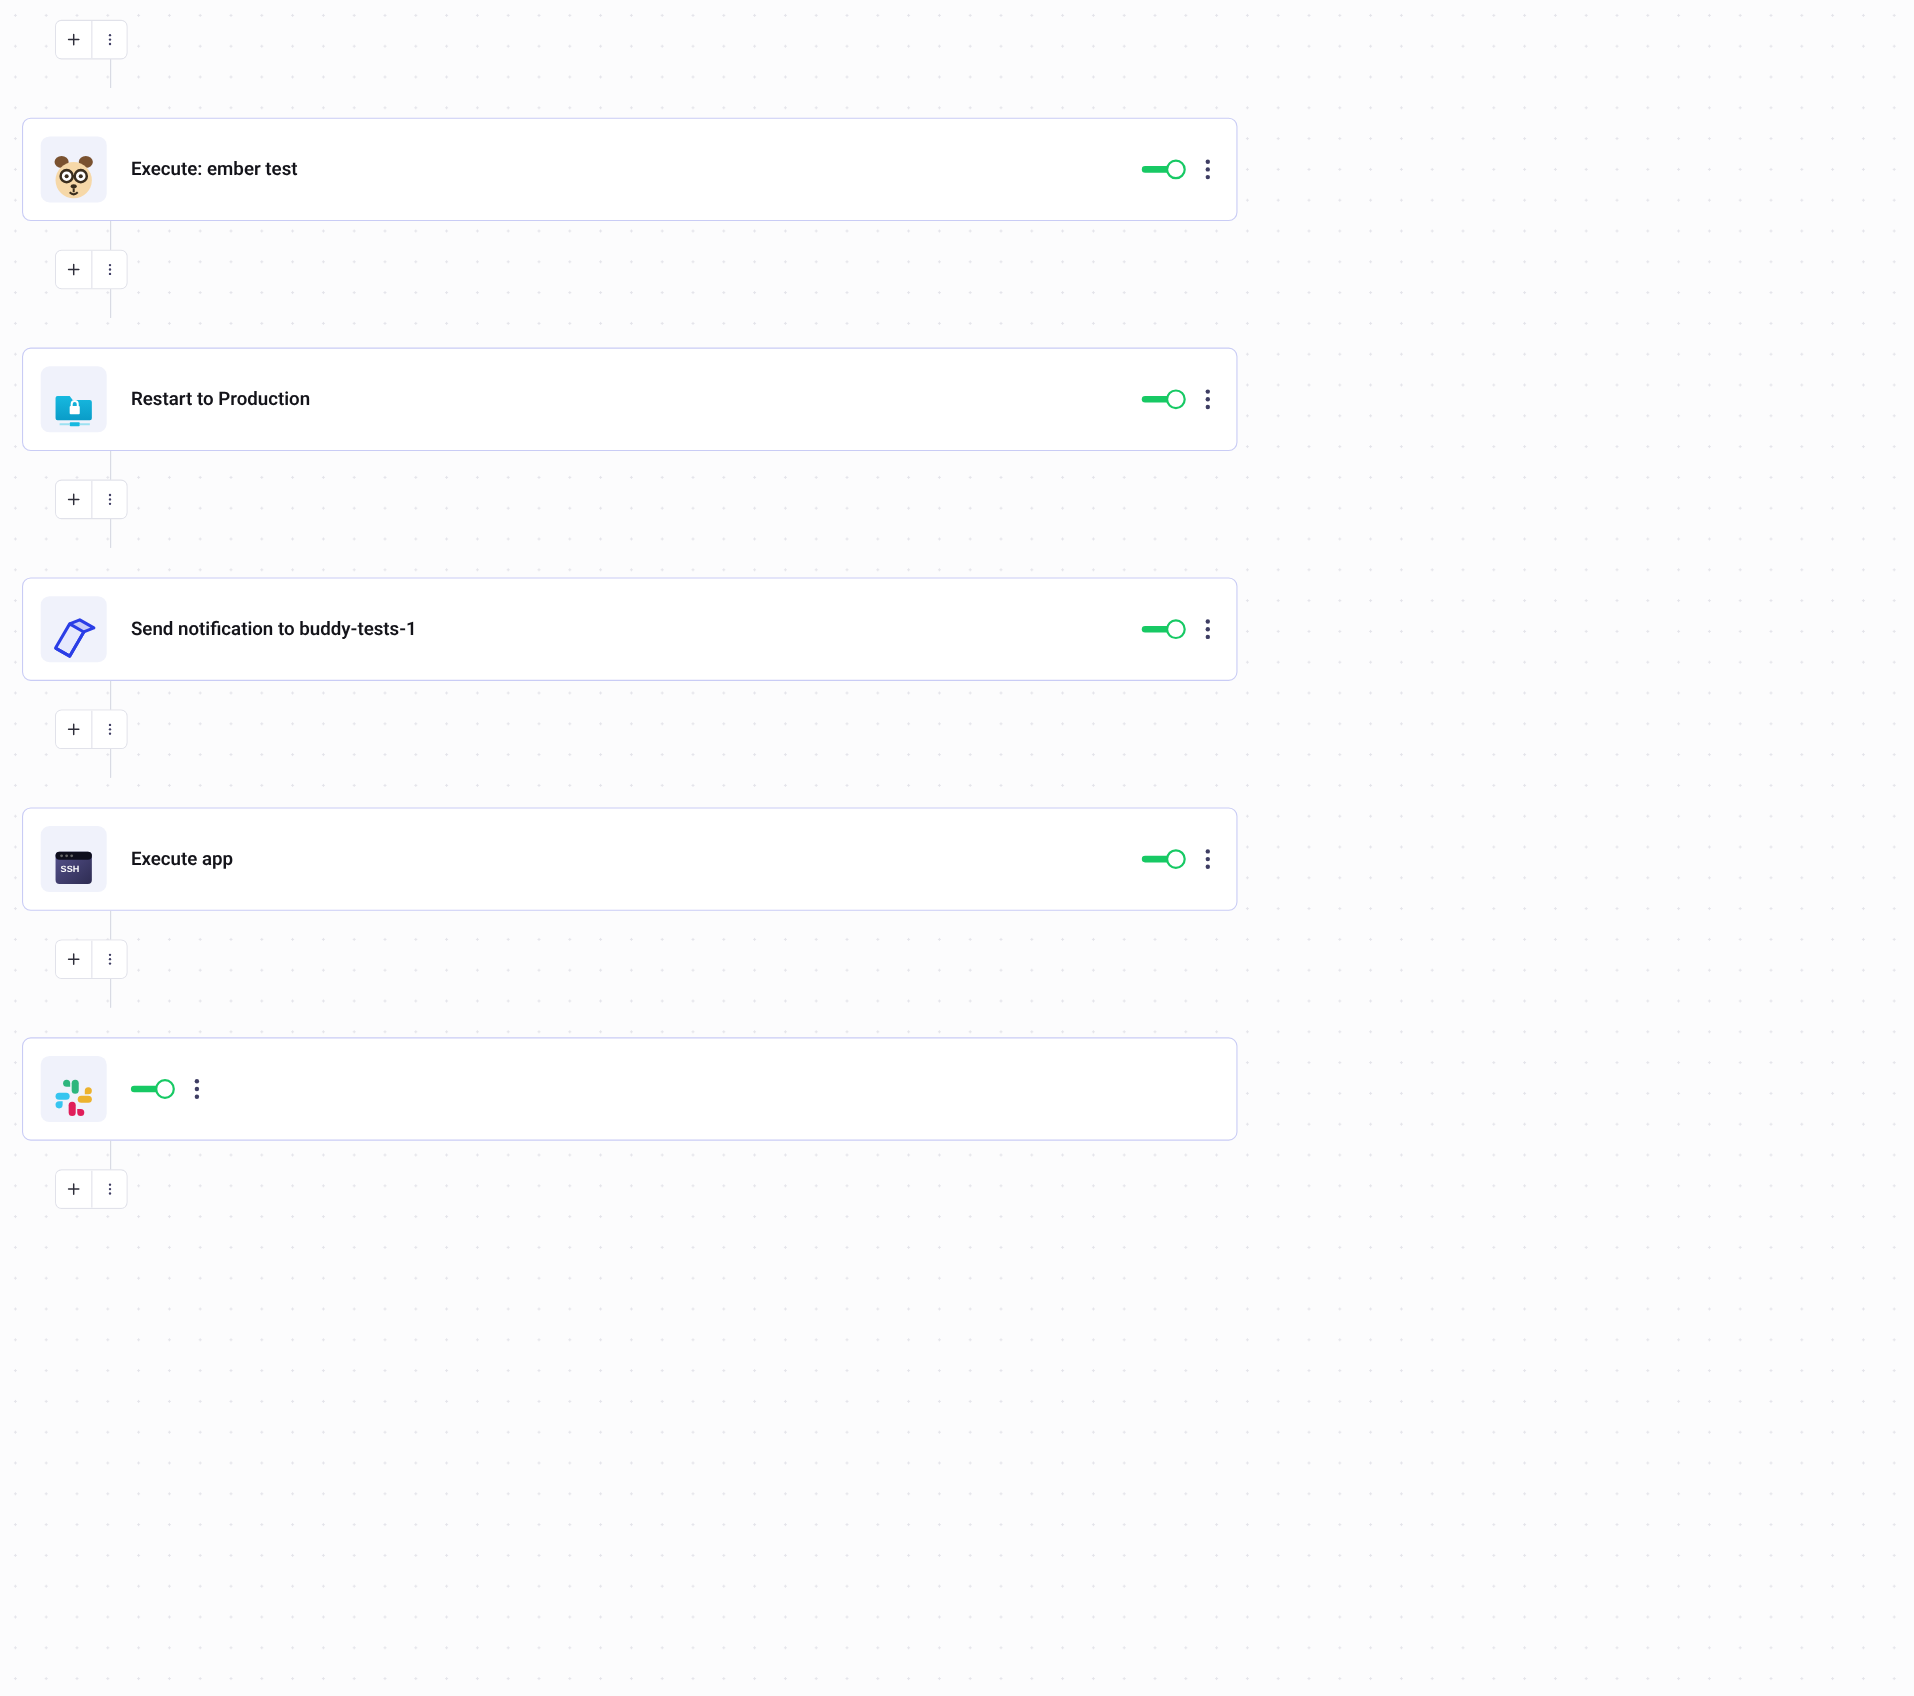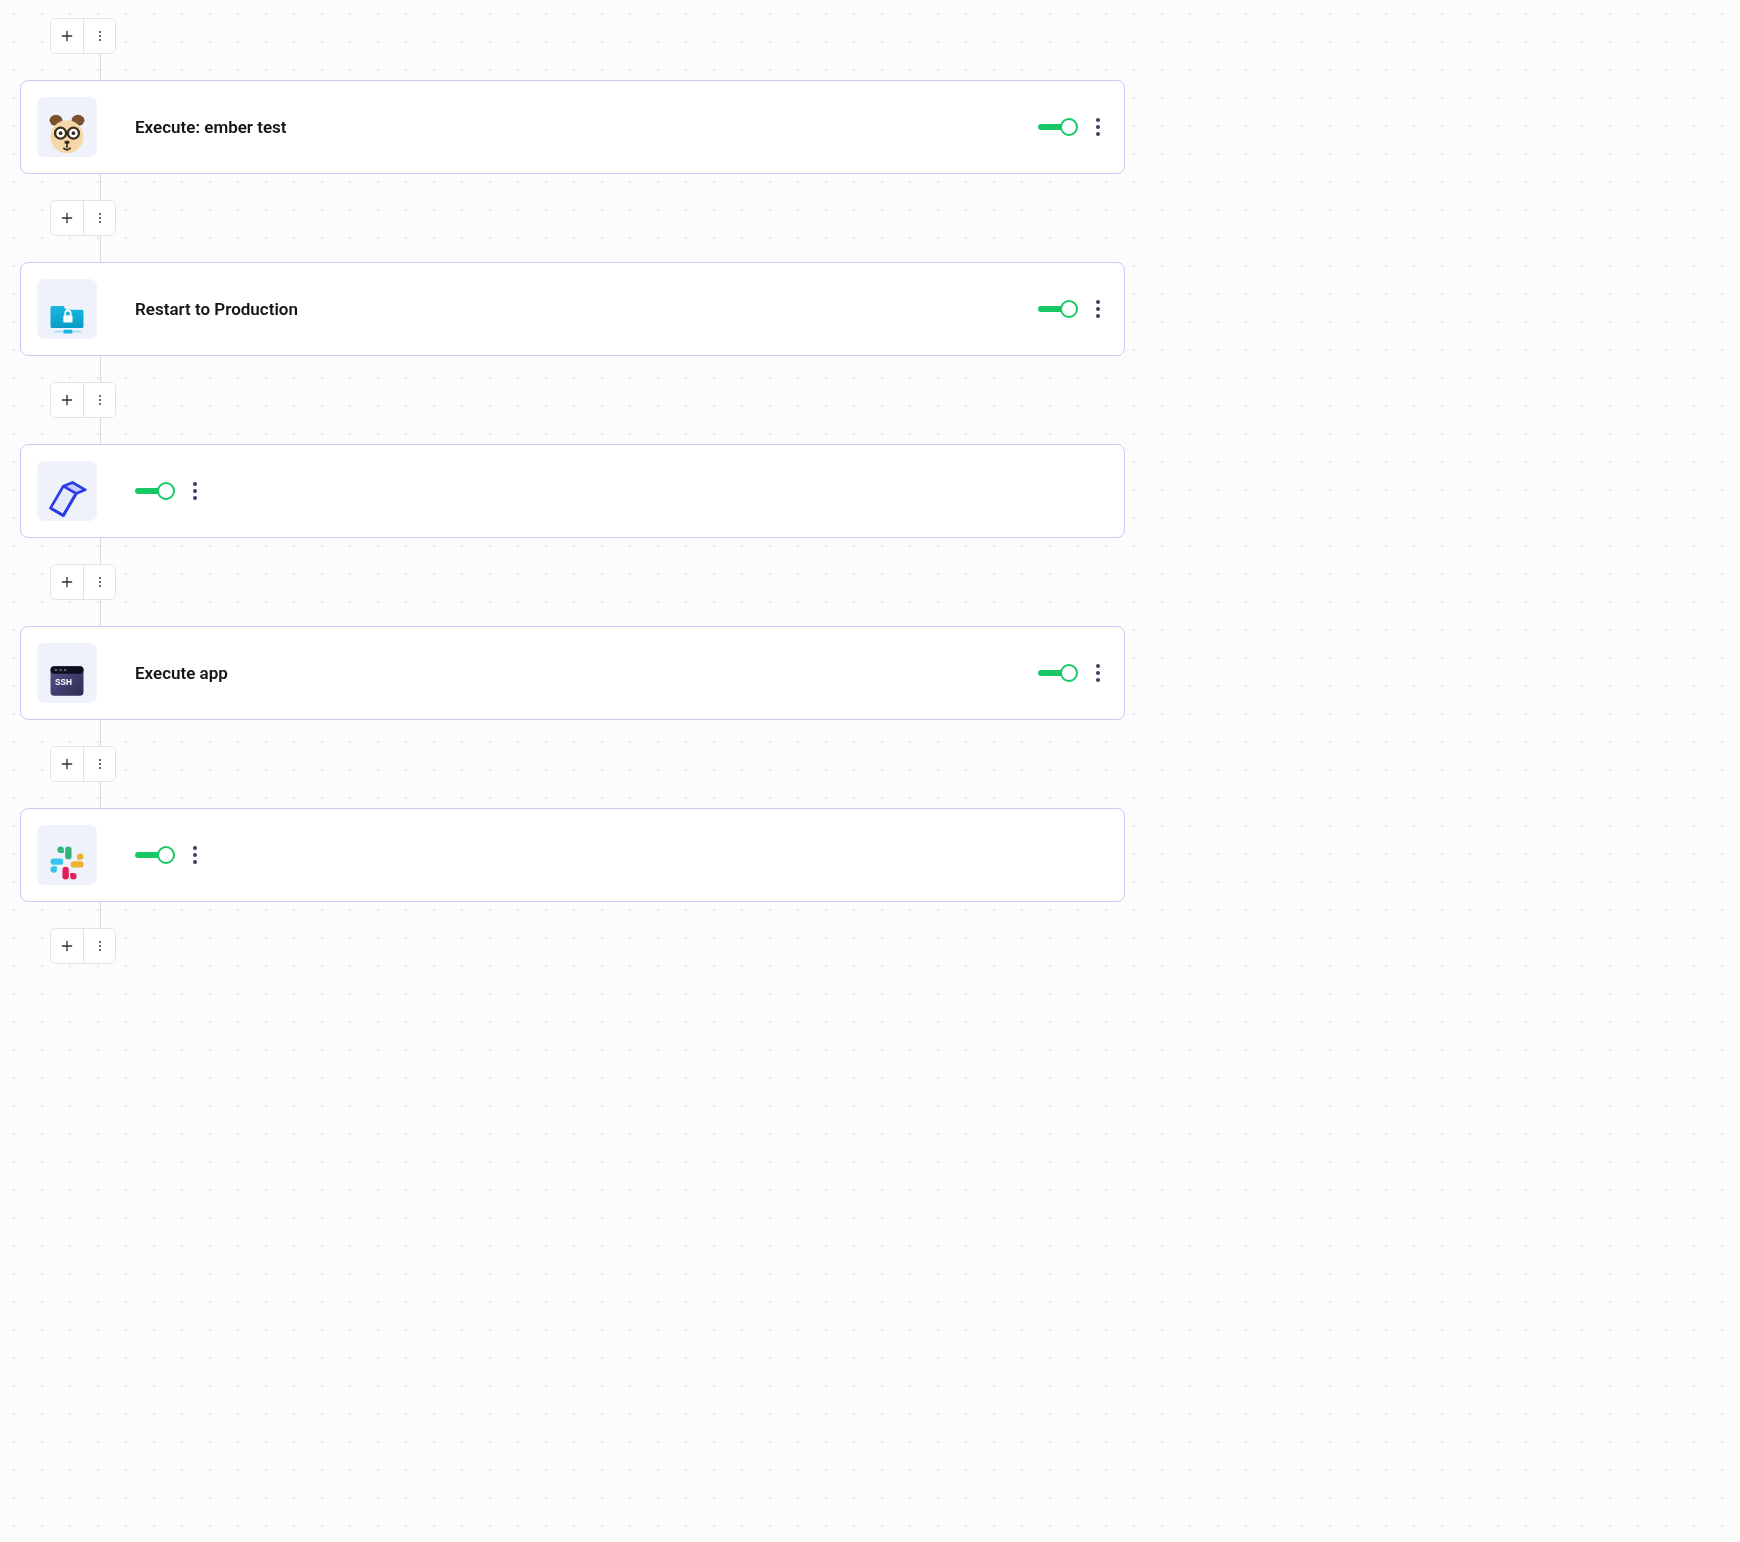--- a/index.html
+++ b/index.html
@@ -71,22 +71,23 @@
     border-left: 1px solid #d9dbe4;
   }
 
   .step-card {
     border: 1px solid #c9ccf5;
     border-radius: 8px;
     background: #fff;
     padding: 16px 20px 16px 16px;
     display: flex;
     align-items: center;
-    gap: 38px;
+    gap: 22px;
     position: relative;
+    margin-top: 27px;
   }
   .step-icon {
     width: 60px;
     height: 60px;
     border-radius: 8px;
     background: #f0f2fb;
     display: flex;
     align-items: flex-end;
     justify-content: center;
     flex-shrink: 0;
@@ -295,20 +296,21 @@
   <div class="step-card">
     <div class="step-icon">
       <svg viewBox="0 0 48 48" class="prism">
         <path class="fill1" d="M6 34 L20 10 L34 18 L20 42 Z"></path>
         <path class="fill2" d="M20 10 L34 18 L44 14 L30 6 Z"></path>
         <path d="M6 34 L20 10 L34 18 L20 42 Z"></path>
         <path d="M20 10 L30 6 L44 14 L34 18"></path>
         <path d="M6 34 L20 42 L34 18"></path>
       </svg>
     </div>
+    <div class="step-title">Send notification to buddy-tests-1</div>
     <div class="step-actions">
       <div class="toggle">
         <div class="track"></div>
           <div class="knob"></div>
       </div>
       <div class="kebab">
         <span></span>
           <span></span>
           <span></span>
       </div>

